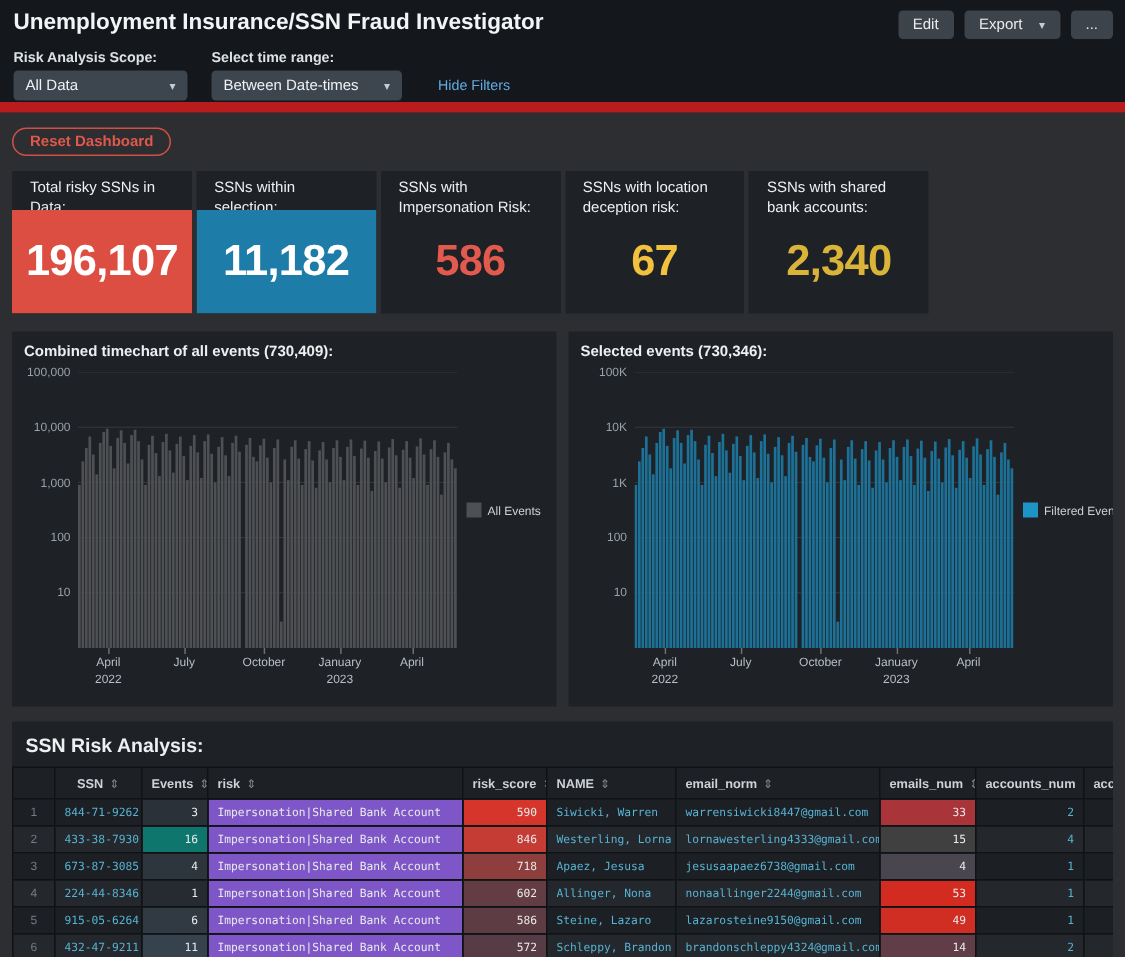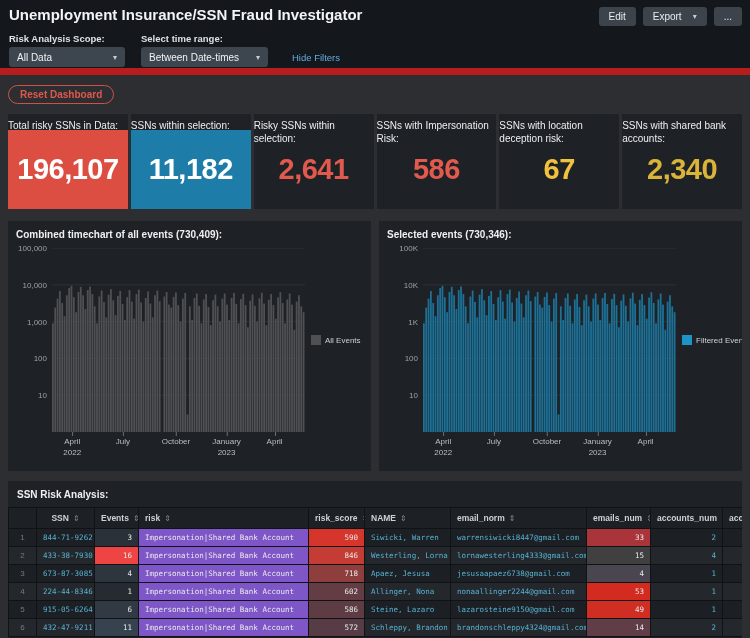--- a/index.html
+++ b/index.html
@@ -23,21 +23,21 @@
 
   
   .body-area { padding:8px; }
   .reset-btn { display:inline-block; border:1px solid #cf5146; color:#e0584b; border-radius:10px;
                font-size:10px; font-weight:bold; padding:3px 11px; margin:2px 0 10px 0;
                background:transparent; cursor:pointer; }
 
   
   .kpi-grid { display:grid; grid-template-columns:repeat(6,1fr); gap:3px; height:95px; }
   .kpi { background:#1e2125; display:flex; flex-direction:column; overflow:hidden; }
-  .kpi-label { font-size:10px; color:#edeff1; padding:6px 0 2px; line-height:1.25; height:16px;border-radius:12px; }
+  .kpi-label { font-size:10px; color:#edeff1; padding:6px 12px 2px; line-height:1.25; height:26px;border-radius:12px; }
   .kpi-value { flex:1; display:flex; align-items:center; justify-content:center;
                font-size:29px; font-weight:bold; letter-spacing:-0.5px; }
 
   
   .charts-row { display:grid; grid-template-columns:1fr 1fr; gap:8px; margin-top:12px; height:250px; }
   .chart-panel { background:#1e2125; padding:8px 8px 2px; overflow:hidden; }
   .chart-title { font-size:10px; font-weight:bold; color:#edeff1; margin-bottom:8px; }
   .chart-flex { display:flex; height:184px; }
   .ylabels { width:36px; position:relative; }
   .ylabel { position:absolute; right:5px; transform:translateY(-50%); font-size:8px; color:#9aa1a8; }
@@ -47,21 +47,21 @@
   .legend-inner { display:flex; align-items:center; gap:4px; }
   .legend-swatch { width:10px; height:10px; flex:none; }
   .legend-label { font-size:8px; color:#cdd2d7; white-space:nowrap; }
   .xlabels { position:relative; height:26px; margin-left:36px; margin-right:58px; }
   .xlabel { position:absolute; top:5px; transform:translateX(-50%); font-size:8px; color:#b9bfc5;
             text-align:center; line-height:1.35; white-space:pre; }
   .xlabel::before { content:""; position:absolute; top:-5px; left:50%; width:1px; height:4px; background:#6a6f75; }
 
   
   .table-panel { background:#1e2125; margin-top:10px; height:170px; padding-top:6px; overflow:hidden; }
-  .table-title { font-size:10px; font-weight:bold; color:#edeff1; padding:2px 9px 7px; }
+  .table-title { font-size:13px; font-weight:bold; color:#edeff1; padding:2px 9px 7px; }
   table { border-collapse:collapse; width:758px; table-layout:fixed; }
   th { background:#1d2024; color:#ccd2d8; font-size:8.5px; font-weight:bold; padding:5px 6px;
        border:1px solid #101316; white-space:nowrap; overflow:hidden; }
   td { padding:4px 6px; border:1px solid #101316; color:#e8eaec; font-size:7.5px;
        font-family:"DejaVu Sans Mono",monospace; white-space:nowrap; overflow:hidden; }
   tr.odd td { background:#1c1f23; } tr.even td { background:#24272b; }
   .ta-l { text-align:left; } .ta-r { text-align:right; } .ta-c { text-align:center; }
   .sort-icon { color:#858b92; font-size:8px; margin-left:4px; font-weight:normal; }
   td.rowno { color:#757b82; font-family:"Liberation Sans",sans-serif; font-size:8px; }
   td.linkcell { color:#57b2d3; cursor:pointer; }
@@ -102,24 +102,20 @@
 
   
   <div class="kpi-grid">
     <div class="kpi">
       <div class="kpi-label">Total risky SSNs in Data:</div>
       <div class="kpi-value" style="color: rgb(255, 255, 255); background: rgb(220, 78, 65);">196,107</div>
     </div>
     <div class="kpi">
       <div class="kpi-label">SSNs within selection:</div>
       <div class="kpi-value" style="color: rgb(255, 255, 255); background: rgb(30, 124, 168);">11,182</div>
-    </div>
-    <div class="kpi">
-      <div class="kpi-label">Risky SSNs within selection:</div>
-      <div class="kpi-value" style="color: rgb(226, 90, 77);">2,641</div>
     </div>
     <div class="kpi">
       <div class="kpi-label">SSNs with Impersonation Risk:</div>
       <div class="kpi-value" style="color: rgb(226, 90, 77);">586</div>
     </div>
     <div class="kpi">
       <div class="kpi-label">SSNs with location deception risk:</div>
       <div class="kpi-value" style="color: rgb(242, 193, 61);">67</div>
     </div>
     <div class="kpi">
@@ -462,21 +458,21 @@
             <td class="ta-r" style="background: rgb(214, 53, 44);">590</td>
             <td class="ta-l linkcell">Siwicki, Warren</td>
             <td class="ta-l linkcell">warrensiwicki8447@gmail.com</td>
             <td class="ta-r" style="background: rgb(169, 52, 58);">33</td>
             <td class="ta-r linkcell">2</td>
             <td class="ta-l"></td>
           </tr>
           <tr class="even">
             <td class="ta-c rowno">2</td>
             <td class="ta-l linkcell">433-38-7930</td>
-            <td class="ta-r" style="background: #ef4444;">16</td>
+            <td class="ta-r" style="background: #0f766e;">16</td>
             <td class="ta-l" style="background: rgb(127, 86, 199);">Impersonation|Shared Bank Account</td>
             <td class="ta-r" style="background: rgb(197, 60, 53);">846</td>
             <td class="ta-l linkcell">Westerling, Lorna</td>
             <td class="ta-l linkcell">lornawesterling4333@gmail.com</td>
             <td class="ta-r" style="background: #404040;">15</td>
             <td class="ta-r linkcell">4</td>
             <td class="ta-l"></td>
           </tr>
           <tr class="odd">
             <td class="ta-c rowno">3</td>

